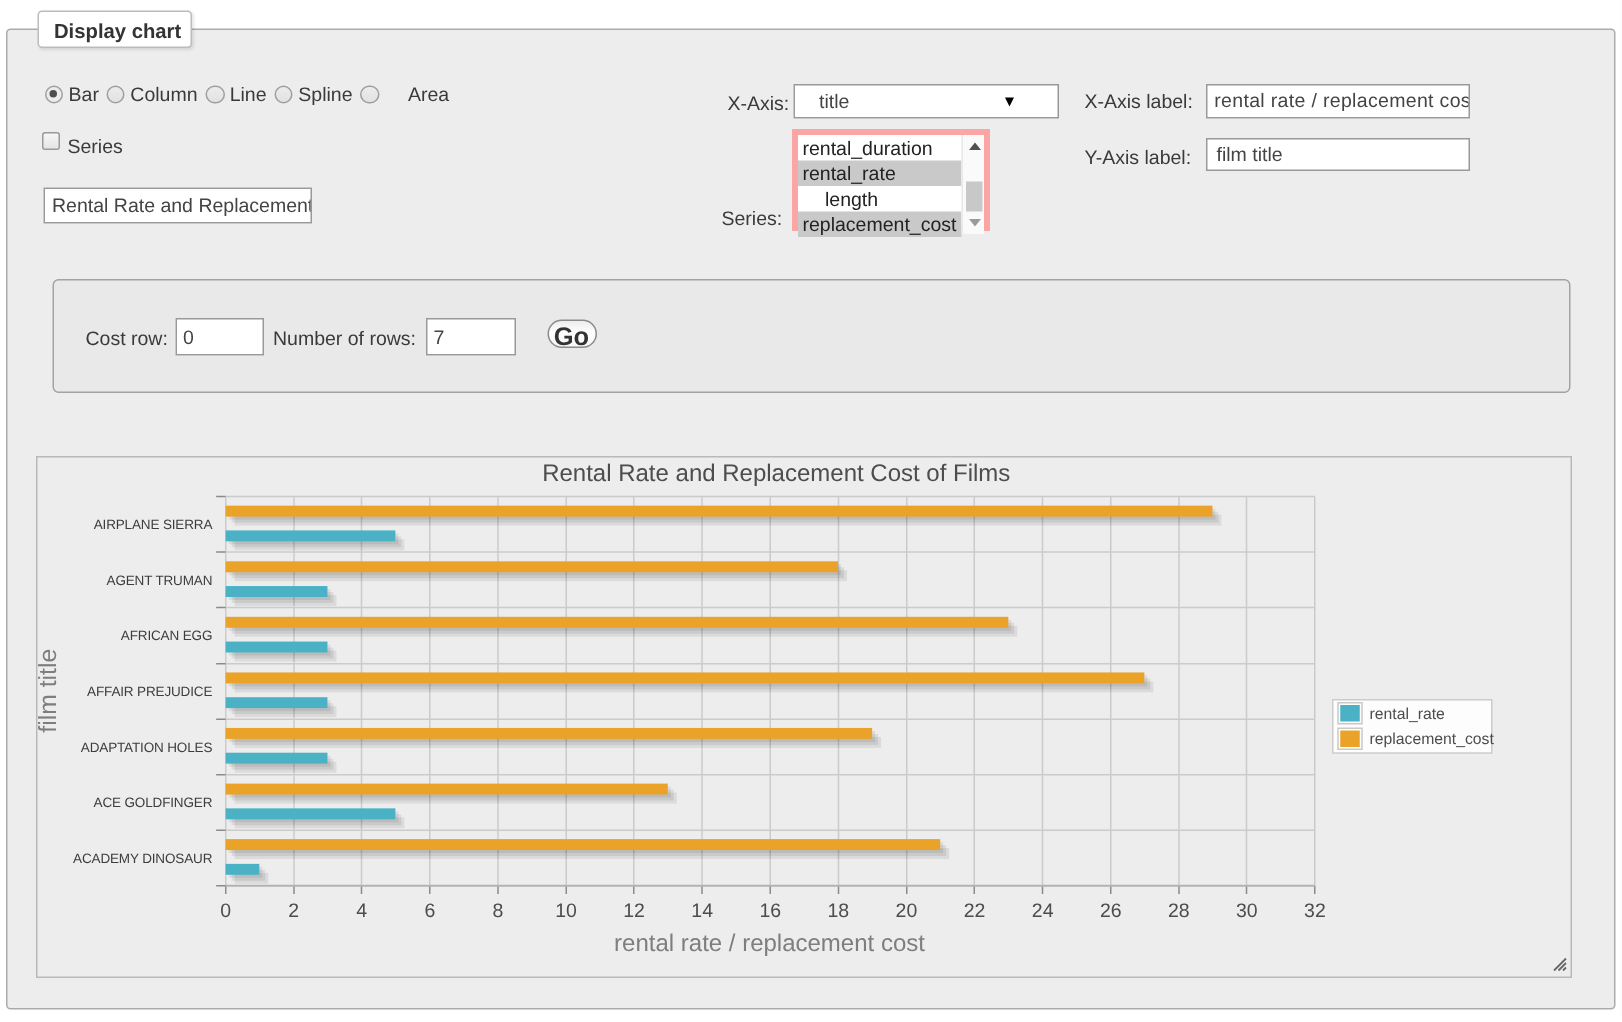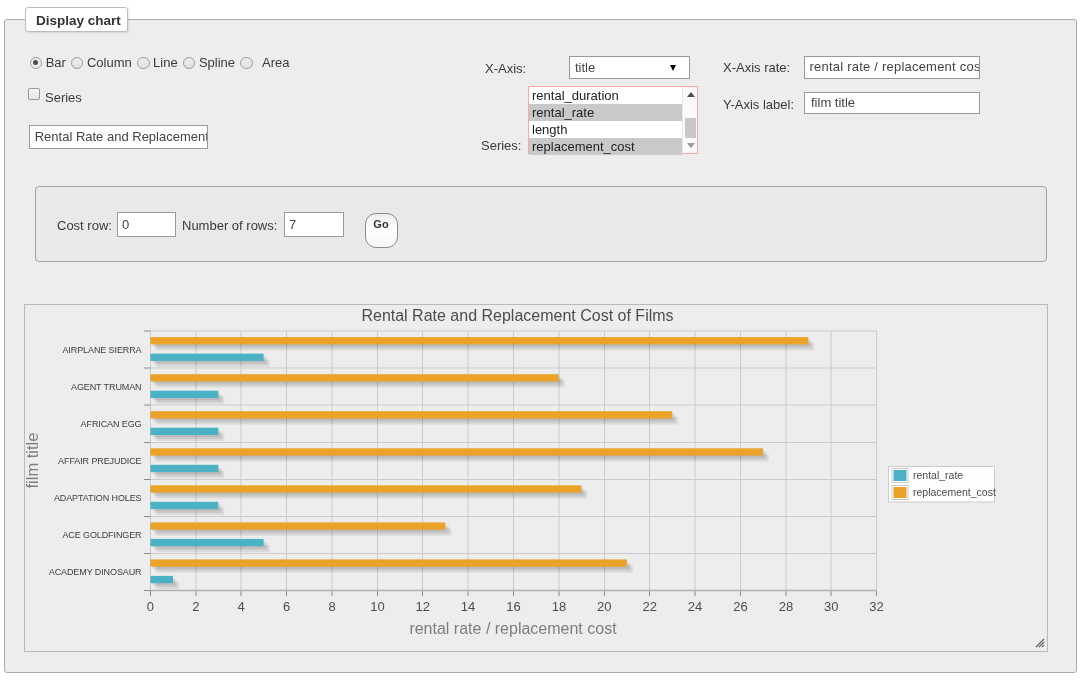--- a/index.html
+++ b/index.html
@@ -20,56 +20,56 @@
 
 <div class="radio on" style="left:29.5px;top:56.5px;"></div>
 <div class="lbl" style="left:45.7px;top:55.3px;">Bar</div>
 <div class="radio" style="left:70.7px;top:56.5px;"></div>
 <div class="lbl" style="left:86.9px;top:55.3px;">Column</div>
 <div class="radio" style="left:137.2px;top:56.5px;"></div>
 <div class="lbl" style="left:153.1px;top:55.3px;">Line</div>
 <div class="radio" style="left:182.8px;top:56.5px;"></div>
 <div class="lbl" style="left:198.9px;top:55.3px;">Spline</div>
 <div class="radio" style="left:240px;top:56.5px;"></div>
-<div class="lbl" style="left:262px;top:55.3px;">Area</div>
+<div class="lbl" style="left:272px;top:55.3px;">Area</div>
 
 <div class="abs" style="left:28px;top:88px;width:11.5px;height:11.5px;background:linear-gradient(#f6f6f6,#e5e5e5);border:1px solid #9a9a9a;border-radius:2px;"></div>
 <div class="lbl" style="left:45px;top:90px;">Series</div>
 
 <div class="inp" style="left:28.7px;top:124.9px;width:179px;height:24px;line-height:22px;padding-left:5px;">Rental Rate and Replacement Cost</div>
 
 <div class="lbl" style="left:485px;top:61px;">X-Axis:</div>
-<div class="inp" style="left:529px;top:56px;width:121px;height:23px;line-height:21px;padding-left:5px;margin-left:40px;">title</div>
+<div class="inp" style="left:529px;top:56px;width:177px;height:23px;line-height:21px;padding-left:16px;">title</div>
 <div class="abs" style="left:670px;top:65.3px;width:0;height:0;border-left:3.6px solid transparent;border-right:3.6px solid transparent;border-top:6px solid #000;"></div>
 
 <div class="lbl" style="left:481px;top:138px;">Series:</div>
-<div class="abs" style="left:528px;top:85.5px;width:170px;height:68px;background:#fff;border:1px solid #fca5a5;">
+<div class="abs" style="left:528px;top:85.5px;width:132px;height:68px;background:#fff;border:4px solid #fca5a5;">
   <div style="position:absolute;left:0;top:0;right:15px;height:17px;font-size:13px;color:#222;padding-left:3px;line-height:17px;">rental_duration</div>
   <div style="position:absolute;left:0;top:17px;right:15px;height:17px;font-size:13px;color:#222;padding-left:3px;line-height:17px;background:#c9c9c9;">rental_rate</div>
-  <div style="position:absolute;left:0;top:34px;right:15px;height:17px;font-size:13px;color:#222;padding-left:3px;line-height:17px;">length</div>
+  <div style="position:absolute;left:0;top:34px;right:15px;height:17px;font-size:13px;color:#222;padding-left:18px;line-height:17px;">length</div>
   <div style="position:absolute;left:0;top:51px;right:15px;height:17px;font-size:13px;color:#222;padding-left:3px;line-height:17px;background:#c9c9c9;">replacement_cost</div>
 
   <div style="position:absolute;right:0;top:0;width:15px;height:66px;background:#fafafa;border-left:1px solid #e8e8e8;">
     <div style="position:absolute;left:3.5px;top:5px;width:0;height:0;border-left:4px solid transparent;border-right:4px solid transparent;border-bottom:5px solid #505050;"></div>
     <div style="position:absolute;left:2px;top:31px;width:11px;height:20px;background:#c8c8c8;"></div>
     <div style="position:absolute;left:3.5px;bottom:5px;width:0;height:0;border-left:4px solid transparent;border-right:4px solid transparent;border-top:5px solid #9a9a9a;"></div>
   </div>
 </div>
 
-<div class="lbl" style="left:723px;top:60px;">X-Axis rate:</div>
+<div class="lbl" style="left:723px;top:60px;">X-Axis label:</div>
 <div class="inp" style="left:804px;top:56px;width:176px;height:22.5px;line-height:20.5px;padding-left:4.5px;letter-spacing:0.22px;">rental rate / replacement cost</div>
 <div class="lbl" style="left:723px;top:96.5px;">Y-Axis label:</div>
 <div class="inp" style="left:804px;top:92px;width:176px;height:21.5px;line-height:19.5px;padding-left:6px;">film title</div>
 
 <div class="abs" style="left:35px;top:186px;width:1012px;height:76px;background:#e9e9e9;border:1px solid #a3a3a3;border-radius:4px;"></div>
 <div class="lbl" style="left:57px;top:217.5px;">Cost row:</div>
 <div class="inp" style="left:117px;top:212px;width:59px;height:25px;line-height:23px;padding-left:4px;">0</div>
 <div class="lbl" style="left:182px;top:217.5px;">Number of rows:</div>
 <div class="inp" style="left:284px;top:212px;width:60px;height:25px;line-height:23px;padding-left:4px;">7</div>
-<div class="abs" style="left:364.5px;top:212.7px;width:33px;height:35px;background:linear-gradient(#ededed,#ffffff 45%,#f6f6f6);border:1px solid #8b8b8b;border-radius:11px;font-size:11px;font-weight:bold;color:#333;text-align:center;line-height:21px;">Go</div>
+<div class="abs" style="left:364.5px;top:212.7px;width:33px;height:19px;background:linear-gradient(#ededed,#ffffff 45%,#f6f6f6);border:1px solid #8b8b8b;border-radius:11px;font-size:17px;font-weight:bold;color:#333;text-align:center;line-height:21px;">Go</div>
 
 <div class="abs" style="left:24px;top:304px;width:1024px;height:347.5px;background:#ededed;border:1px solid #b9b9b9;"></div>
 
 <svg class="abs" style="left:1035px;top:638px;" width="10" height="10">
  <g stroke="#666" stroke-width="1.2">
   <line x1="1" y1="9" x2="9" y2="1"></line>
   <line x1="4" y1="9" x2="9" y2="4"></line>
   <line x1="7" y1="9" x2="9" y2="7"></line>
  </g>
 </svg>

